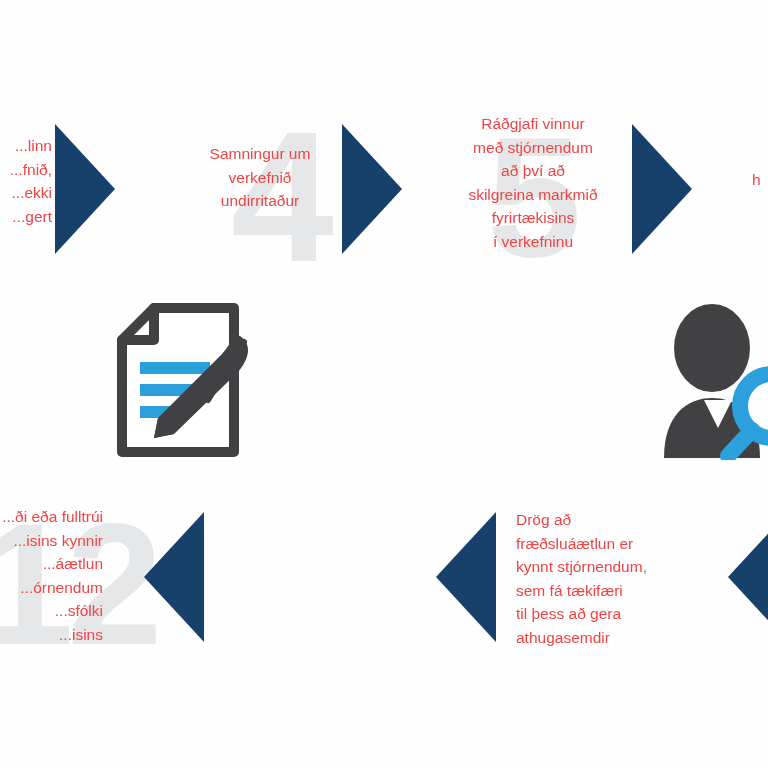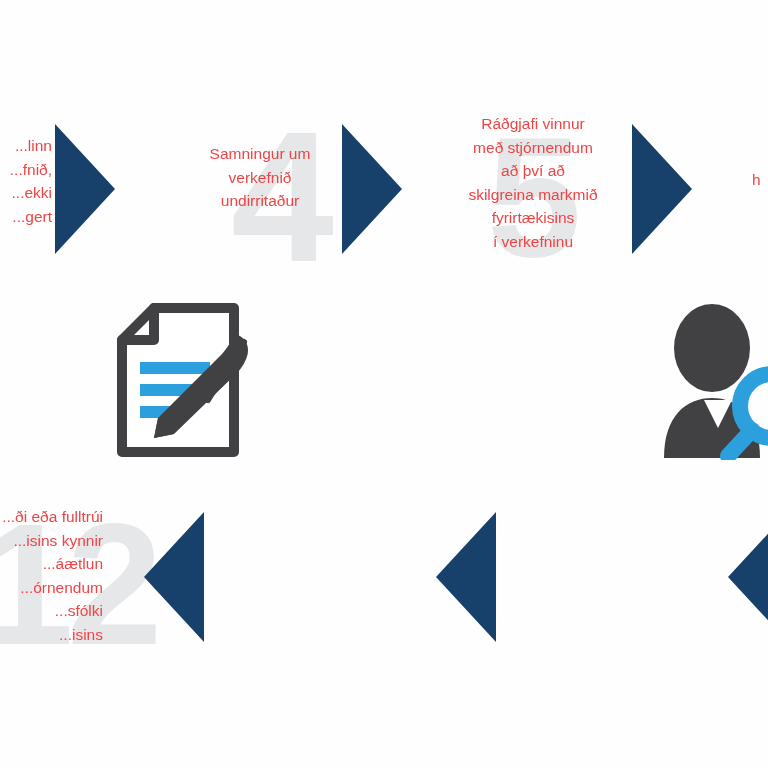--- a/index.html
+++ b/index.html
@@ -154,18 +154,24 @@
 ...áætlun
 ...órnendum
 ...sfólki
 ...isins</div>
 
   <div class="arrow arrow-left" style="left:144px; top:512px;"></div>
 
 
   <div class="arrow arrow-left" style="left:436px; top:512px;"></div>
 
+  <div class="step-text align-left" style="left:516px; top:508px; width:185px;">Drög að
+fræðsluáætlun er
+kynnt stjórnendum,
+sem fá tækifæri
+til þess að gera
+athugasemdir</div>
 
   <div class="arrow arrow-left" style="left:728px; top:512px;"></div>
 
   <div class="step-text align-left bleed-right" style="left:790px; top:540px; width:120px;"></div>
 
 </div>
 
 </body></html>

